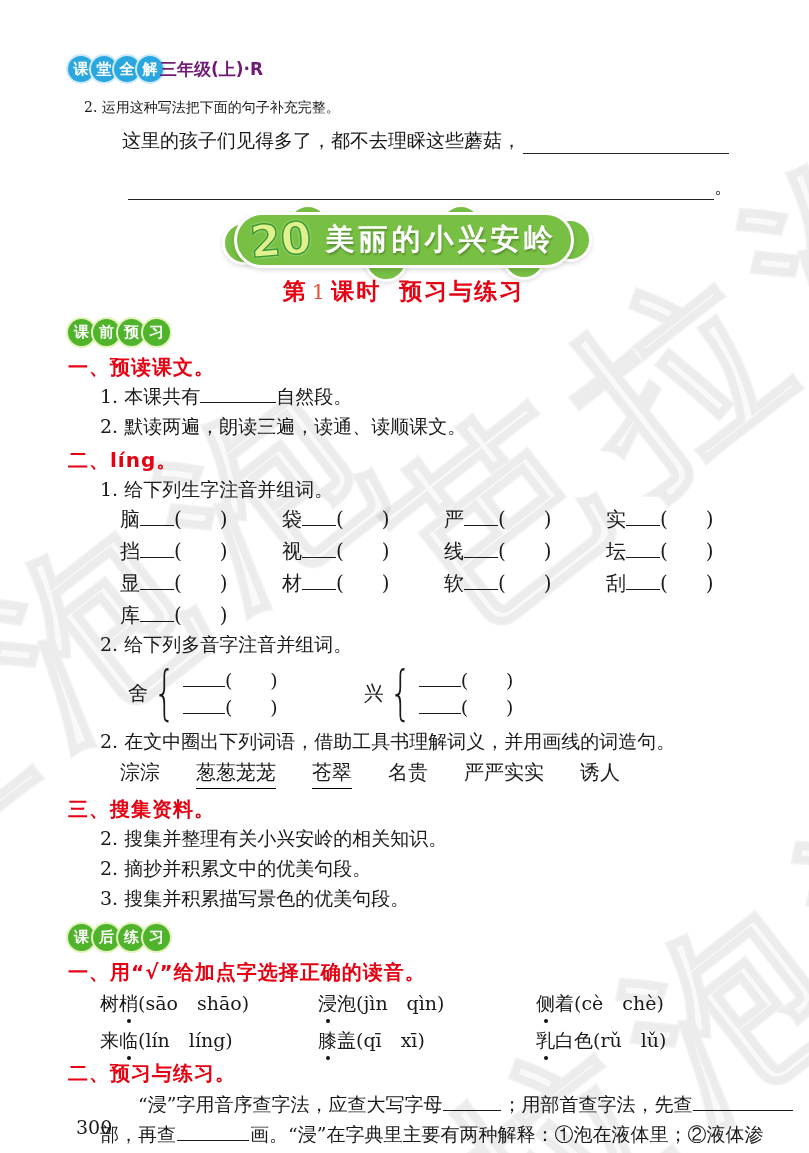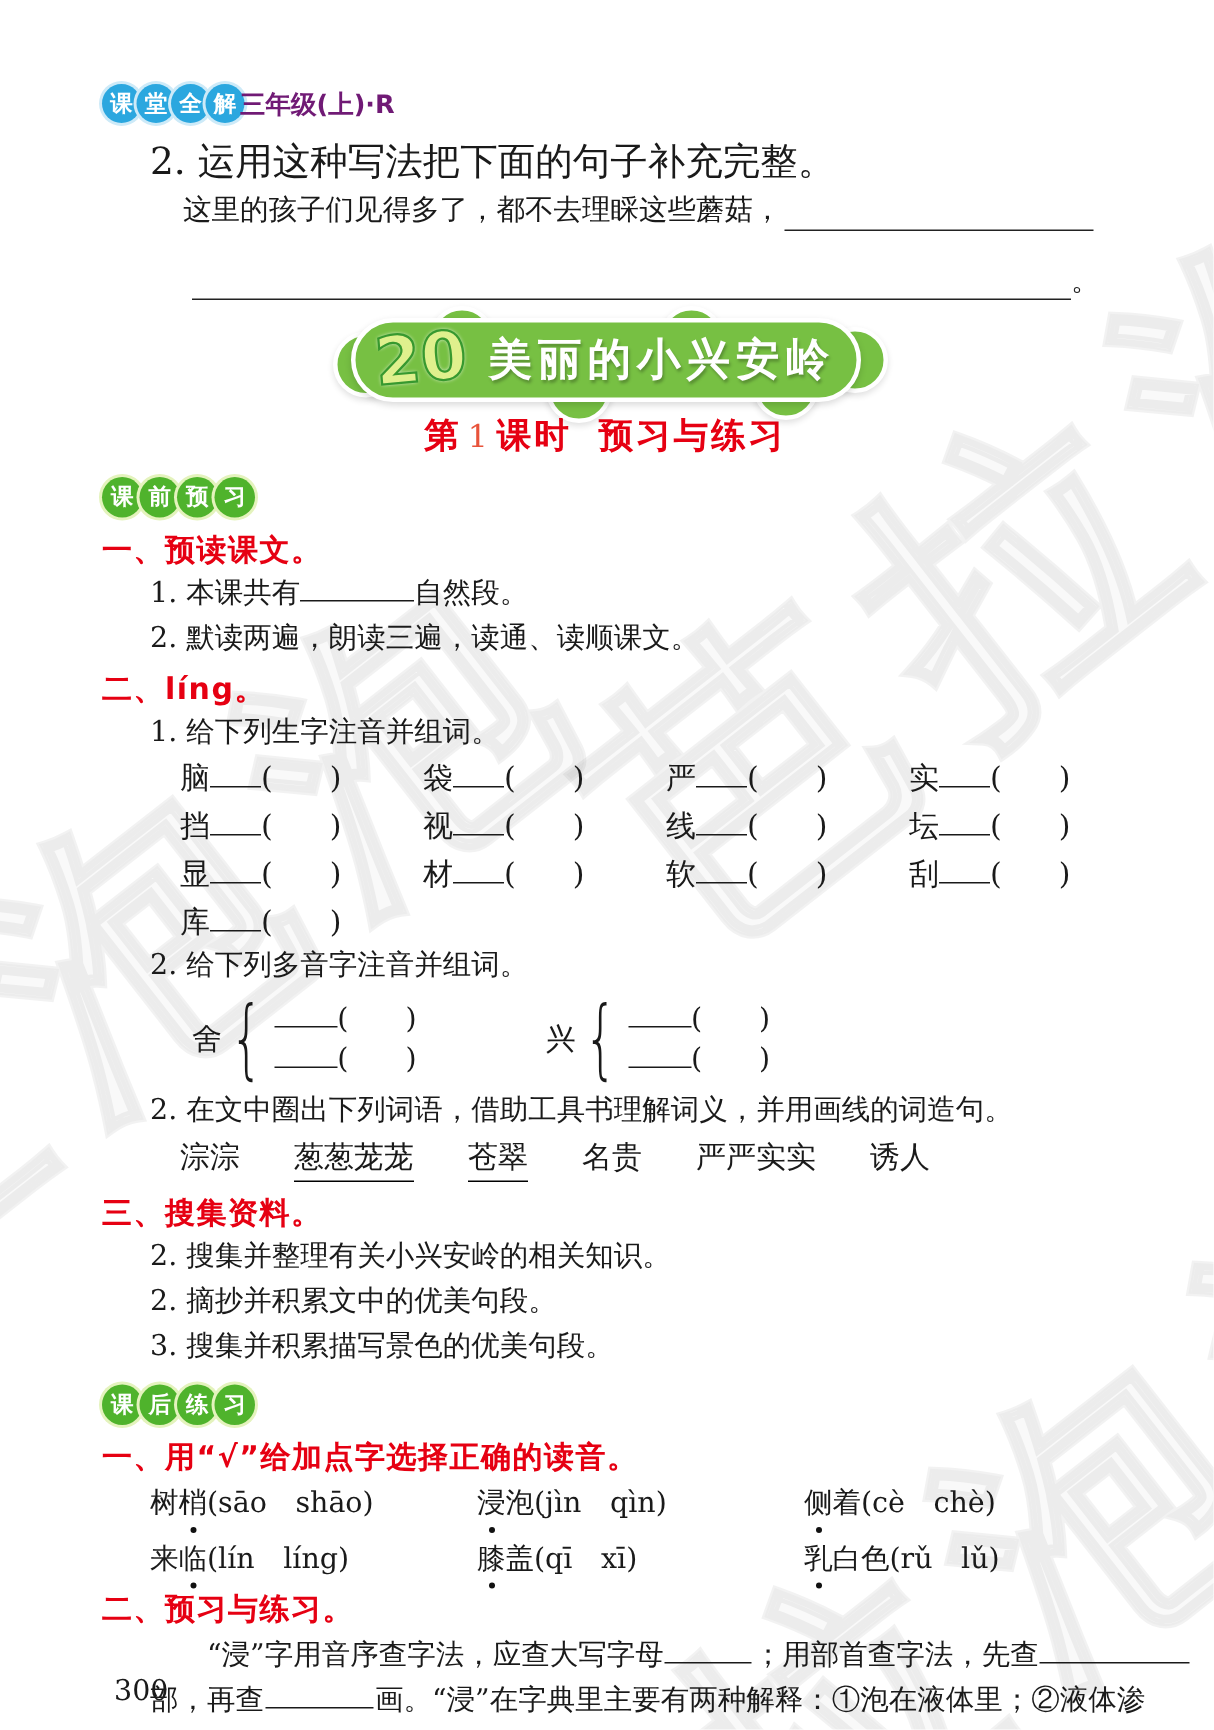--- a/index.html
+++ b/index.html
@@ -33,21 +33,21 @@
   .header-row{display:flex;align-items:center;height:30px;}
   .logo{display:flex;}
   .logo .lc{
     width:26px;height:26px;border-radius:50%;
     background:#2ba7df;color:#fff;
     font:bold 15px/26px "DejaVu Sans","Liberation Sans",sans-serif;
     text-align:center;margin-right:-3px;
     box-shadow:0 0 0 2px #cdeaf8;
   }
   .edition{font:bold 17px "DejaVu Sans","Liberation Sans",sans-serif;color:#701a75;}
-  .q2{margin:10px 0 0 32px;font-size:25px;line-height:27px;}
+  .q2{margin:10px 0 0 16px;font-size:14px;line-height:27px;}
   .sentence-row{margin:6px 10px 0 54px;display:flex;font-size:19px;line-height:27px;}
   .fill-blank{flex:1;border-bottom:1.5px solid #222;margin-left:2px;}
   .fullblank-row{margin:22px 6px 0 60px;display:flex;align-items:flex-end;font-size:19px;height:24px;}
   .full-blank{width:586px;border-bottom:1.5px solid #222;height:22px;}
   
   .lesson-badge{position:relative;width:340px;height:56px;margin:12px auto 0;}
   .bump{position:absolute;width:38px;height:38px;border-radius:50%;background:#77c043;border:3px solid #fff;box-shadow:0 2px 4px rgba(0,0,0,0.12);}
   .bump.b1{left:-12px;top:9px;}
   .bump.b2{left:52px;top:-8px;}
   .bump.b3{left:130px;top:26px;}

